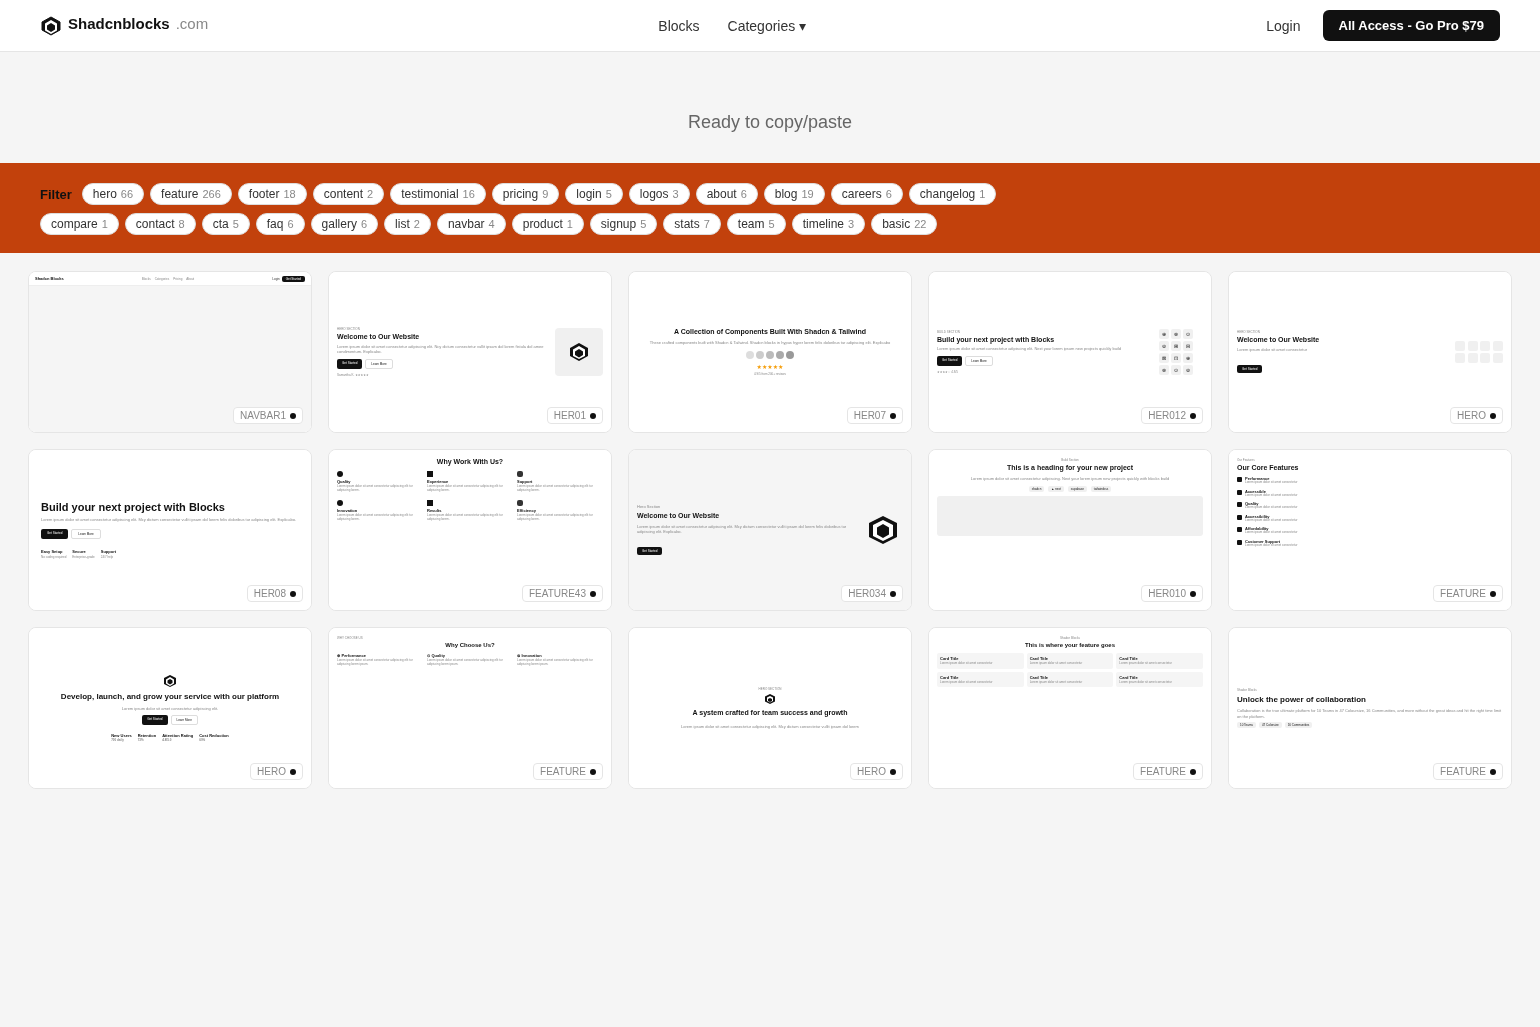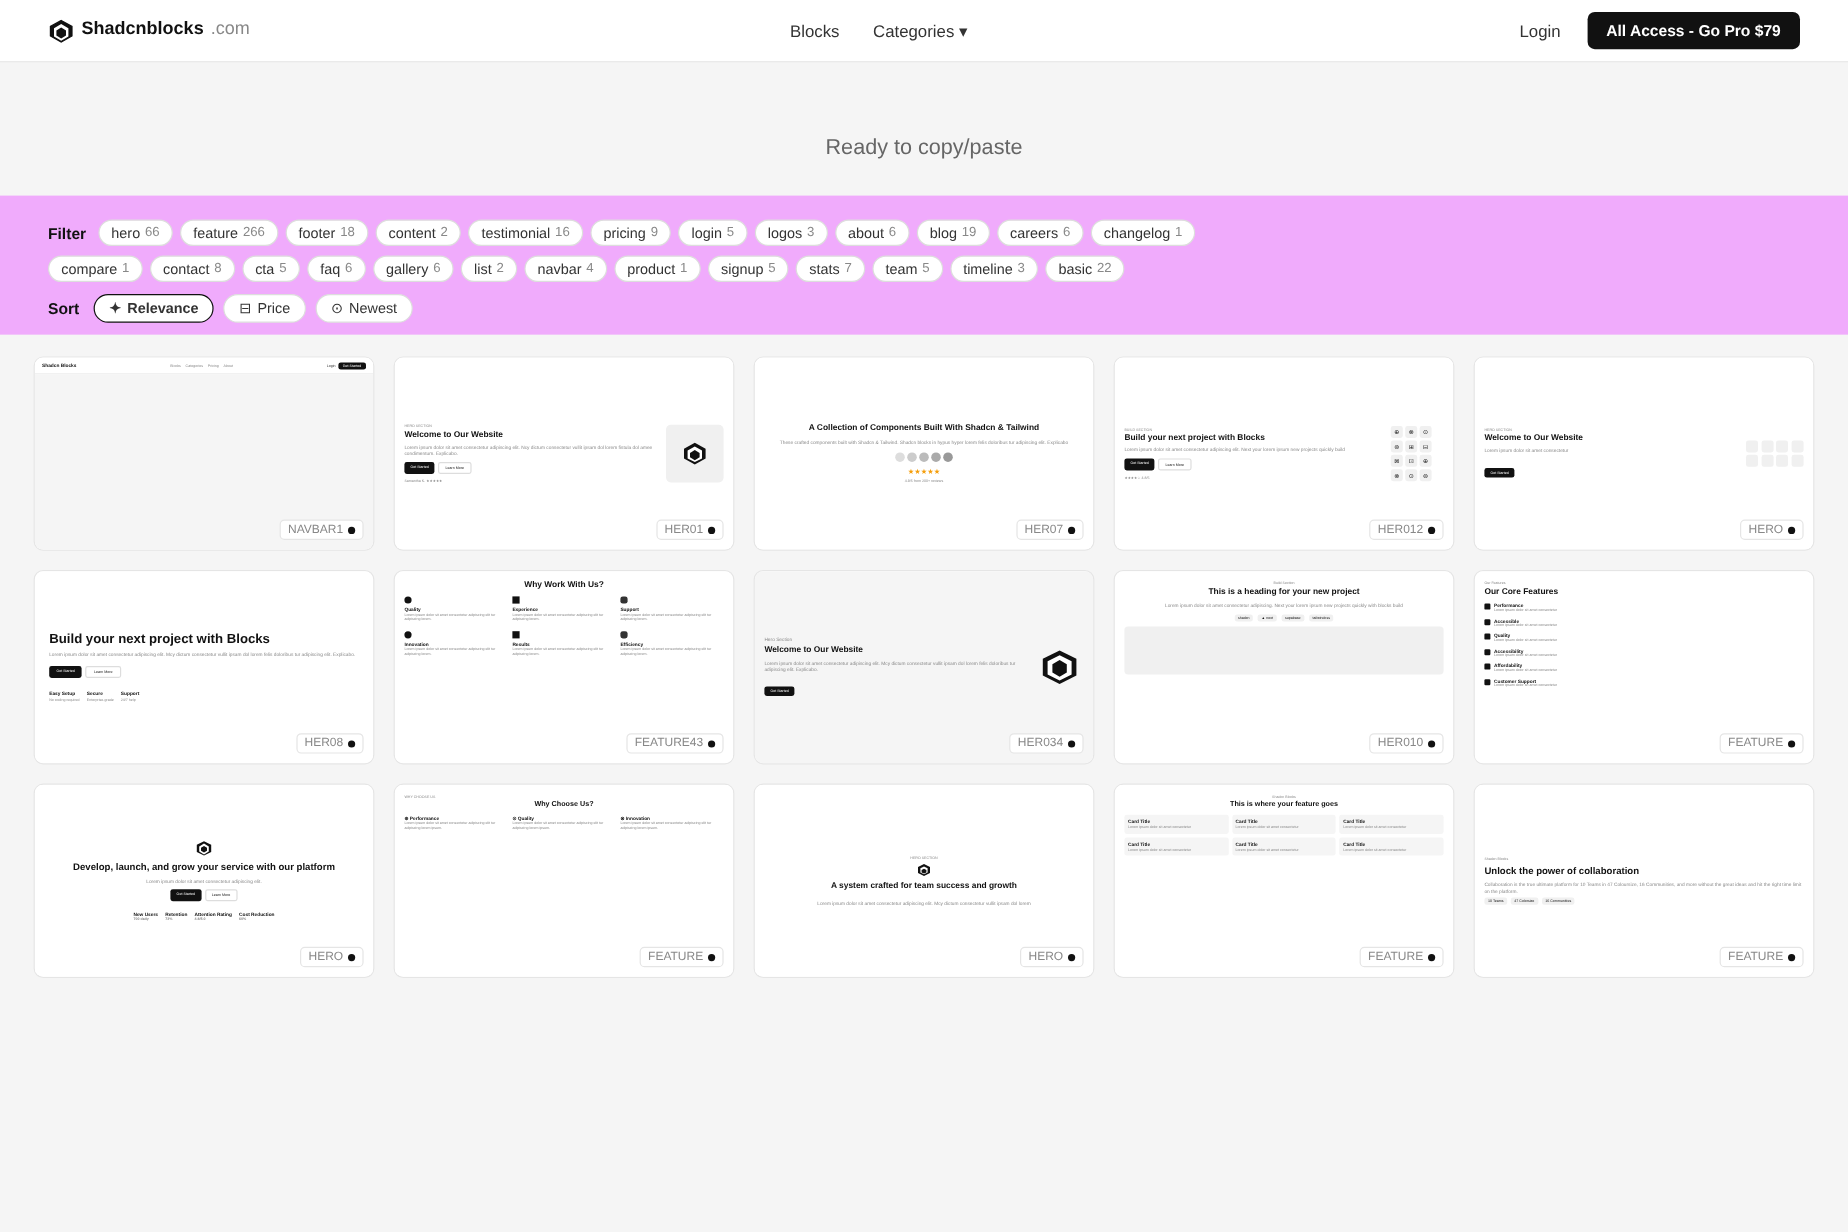--- a/index.html
+++ b/index.html
@@ -19,21 +19,21 @@
     .navbar-actions { display: flex; align-items: center; gap: 12px; }
     .btn-login { font-size: 14px; color: #333; background: none; border: none; cursor: pointer; padding: 6px 10px; }
     .btn-pro { font-size: 13px; font-weight: 600; color: #fff; background: #111; border: none; border-radius: 6px; padding: 8px 16px; cursor: pointer; }
 
     
     .hero { text-align: center; padding: 60px 20px 30px; background: #f5f5f5; }
     .hero h1 { font-size: 72px; font-weight: 800; letter-spacing: -2px; line-height: 1.05; margin-bottom: 16px; }
     .hero p { font-size: 18px; color: #666; }
 
     
-    .filters-section { padding: 20px 40px 10px; background: #f0abfc; }
+    .filters-section { padding: 20px 40px 10px; background: #c2410c; }
     .filter-row { display: flex; flex-wrap: wrap; align-items: center; gap: 6px; margin-bottom: 8px; }
     .filter-label { font-size: 13px; font-weight: 600; color: #111; margin-right: 4px; }
     .filter-tag {
       display: inline-flex; align-items: center; gap: 4px;
       font-size: 12px; color: #333; background: #fff;
       border: 1px solid #ddd; border-radius: 20px; padding: 3px 10px; cursor: pointer;
       white-space: nowrap;
     }
     .filter-tag .count { color: #888; font-size: 11px; }
 
@@ -230,35 +230,20 @@
     <button class="filter-tag">gallery <span class="count">6</span></button>
     <button class="filter-tag">list <span class="count">2</span></button>
     <button class="filter-tag">navbar <span class="count">4</span></button>
     <button class="filter-tag">product <span class="count">1</span></button>
     <button class="filter-tag">signup <span class="count">5</span></button>
     <button class="filter-tag">stats <span class="count">7</span></button>
     <button class="filter-tag">team <span class="count">5</span></button>
     <button class="filter-tag">timeline <span class="count">3</span></button>
     <button class="filter-tag">basic <span class="count">22</span></button>
   </div>
-  <div class="sort-row">
-    <span class="sort-label">Sort</span>
-    <button class="sort-btn active">
-      <span>✦</span>
-      <span>Relevance</span>
-    </button>
-    <button class="sort-btn">
-      <span>⊟</span>
-      <span>Price</span>
-    </button>
-    <button class="sort-btn">
-      <span>⊙</span>
-      <span>Newest</span>
-    </button>
-  </div>
 </div>
 
 <div class="blocks-grid">
 
   <div class="block-card">
     <div class="block-preview">
       <div class="navbar-preview">
         <div class="navbar-preview-bar">
           <span class="brand">Shadcn Blocks</span>
           <div class="links">

